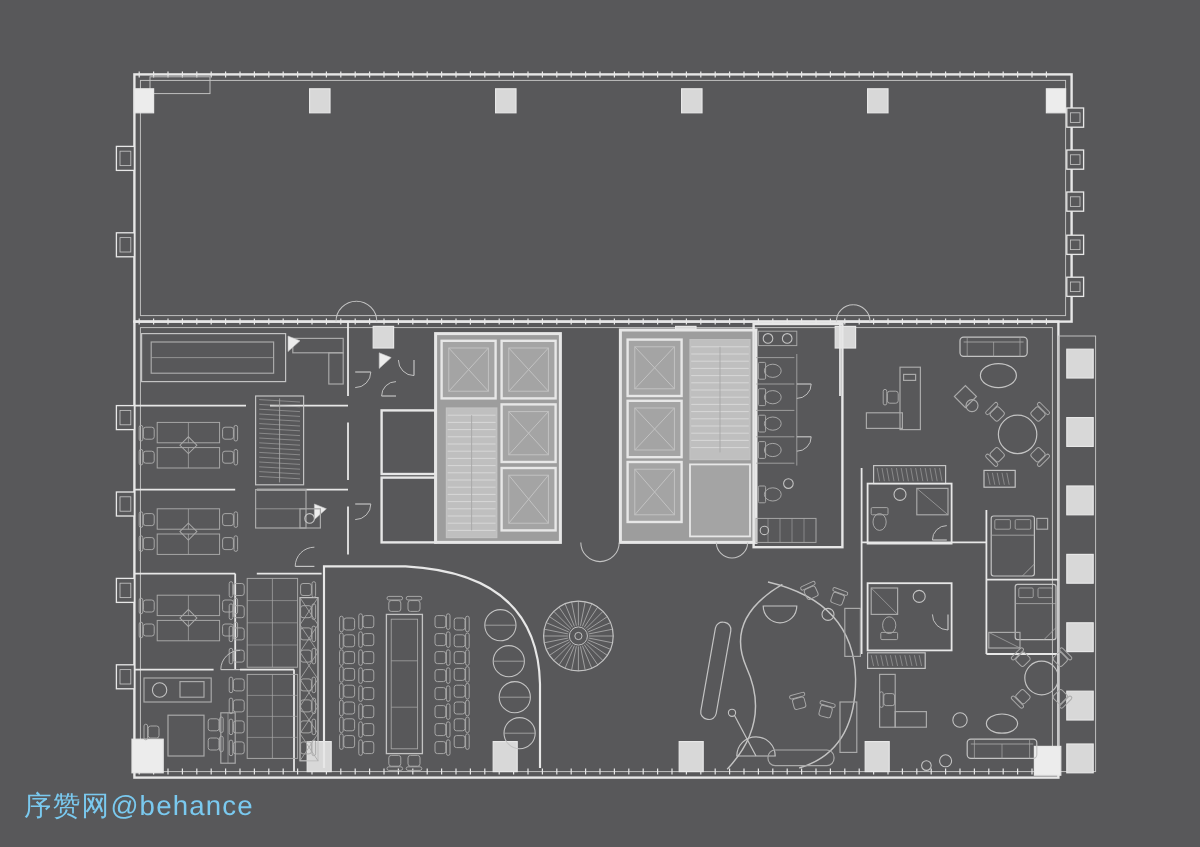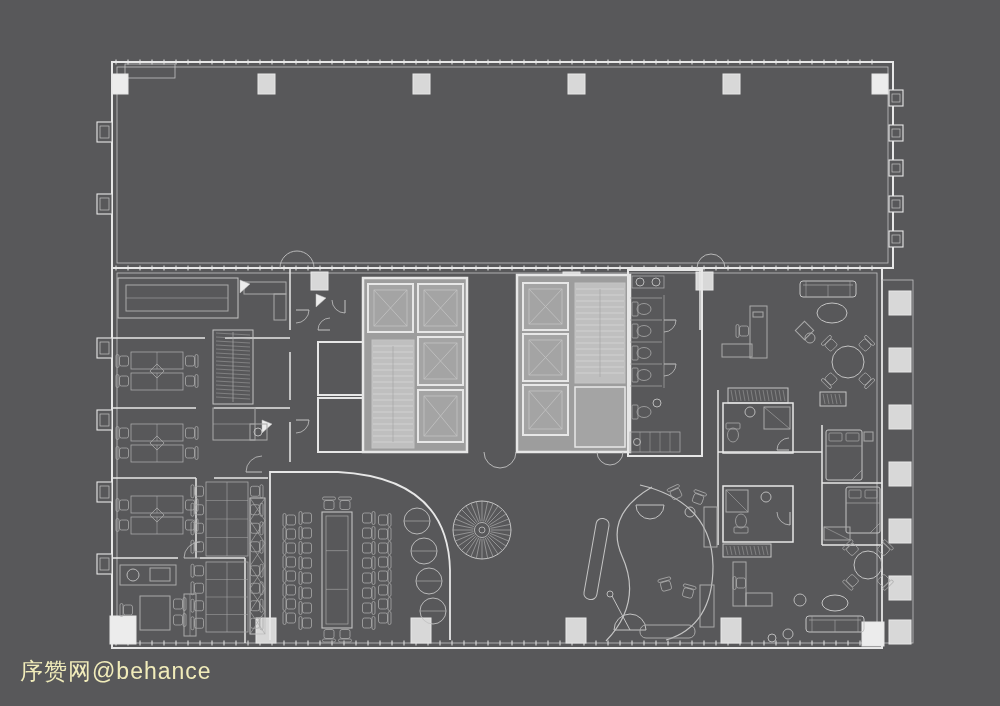--- a/index.html
+++ b/index.html
@@ -1,20 +1,20 @@
 <!DOCTYPE html>
 <html><head>
 <meta charset="utf-8">
 <style>
   html,body{margin:0;padding:0;background:#58585a;}
   .stage{position:relative;width:1000px;height:706px;background:#58585a;overflow:hidden;
          font-family:"Liberation Sans",sans-serif;}
   svg{position:absolute;left:0;top:0;}
   .watermark{position:absolute;left:20px;top:656px;font-size:23px;letter-spacing:1px;
-             color:#fef9c3;font-family:"Liberation Sans",sans-serif;opacity:.92;}
+             color:#7dd3fc;font-family:"Liberation Sans",sans-serif;opacity:.92;}
 </style>
 </head>
 <body>
 
 <div class="stage">
   <svg id="plan" width="1000" height="706" viewBox="0 0 1000 706">
       <g>
         <rect x="112" y="62" width="781" height="206" fill="none" stroke="#e7e7e7" stroke-width="2"></rect>
       </g>
       <g>

